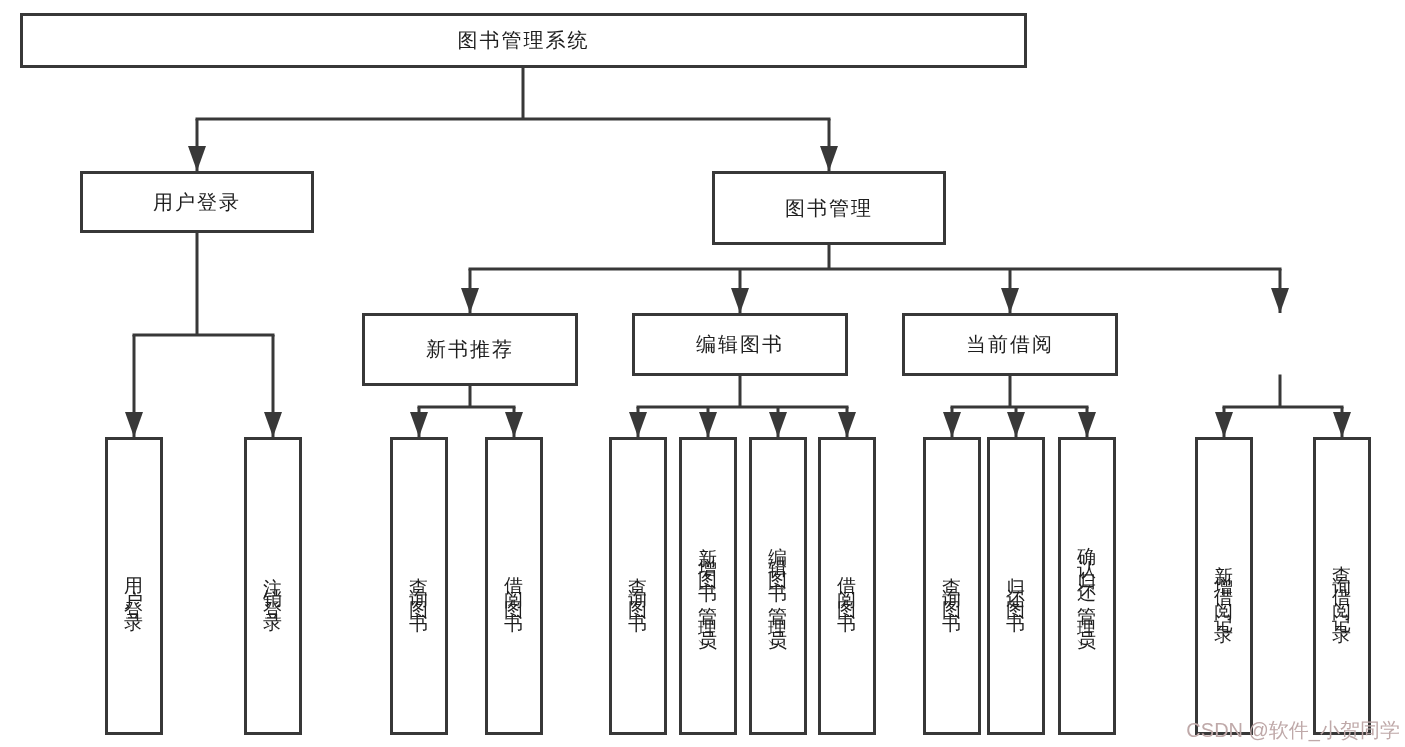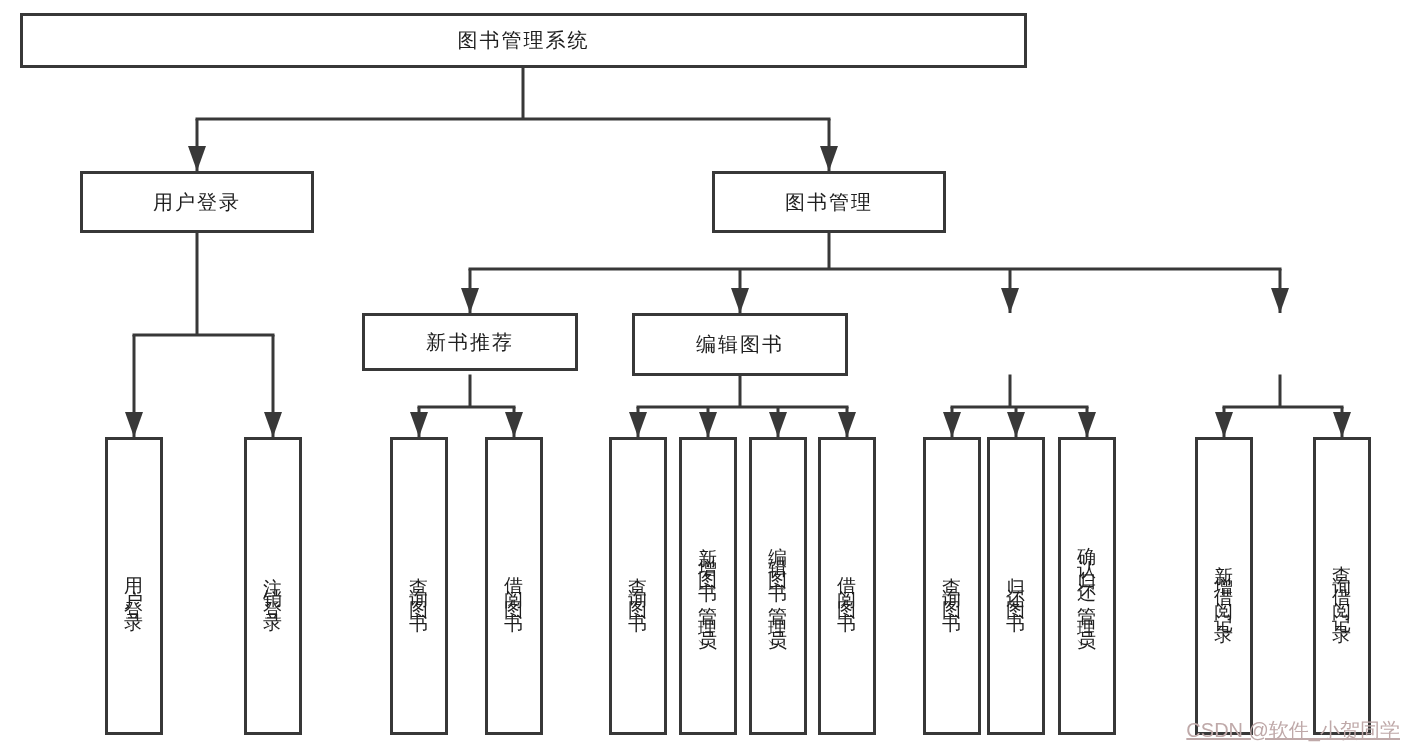--- a/index.html
+++ b/index.html
@@ -44,21 +44,20 @@
     line-height:1;
     color:var(--text);
   }
   .watermark{
     position:absolute;
     right:5px;bottom:3px;
     font-size:20px;
     color:var(--watermark);
     z-index:2;
     white-space:nowrap;
-    text-decoration:underline;
   }
 </style>
 </head>
 <body>
 
 <div class="canvas">
 
   <svg class="connectors" width="1405" height="747" viewBox="0 0 1405 747" xmlns="http://www.w3.org/2000/svg">
     <defs>
       <marker id="ah" markerUnits="userSpaceOnUse" markerWidth="26" markerHeight="20" viewBox="0 0 26 20" refX="25" refY="10" orient="auto">
@@ -96,29 +95,32 @@
     <path class="stem" d="M1342 407 V437" marker-end="url(#ah)"></path>
   </svg>
 
   <div class="node hbox" style="left:20px;top:13px;width:1007px;height:55px">
     <span>图书管理系统</span>
   </div>
 
   <div class="node hbox" style="left:80px;top:171px;width:234px;height:62px">
     <span>用户登录</span>
   </div>
-  <div class="node hbox" style="left:712px;top:171px;width:234px;height:62px">
+  <div class="node hbox" style="left:712px;top:171px;width:234px;height:74px">
     <span>图书管理</span>
   </div>
 
-  <div class="node hbox" style="left:362px;top:313px;width:216px;height:58px">
+  <div class="node hbox" style="left:362px;top:313px;width:216px;height:73px">
     <span>新书推荐</span>
   </div>
   <div class="node hbox" style="left:632px;top:313px;width:216px;height:63px">
     <span>编辑图书</span>
+  </div>
+  <div class="node hbox" style="left:902px;top:313px;width:216px;height:63px">
+    <span>当前借阅</span>
   </div>
 
   <div class="node vbox" style="left:105px;top:437px;width:58px;height:298px">
     <span>用户登录</span>
   </div>
   <div class="node vbox" style="left:244px;top:437px;width:58px;height:298px">
     <span>注销登录</span>
   </div>
   <div class="node vbox" style="left:390px;top:437px;width:58px;height:298px">
     <span>查询图书</span>

